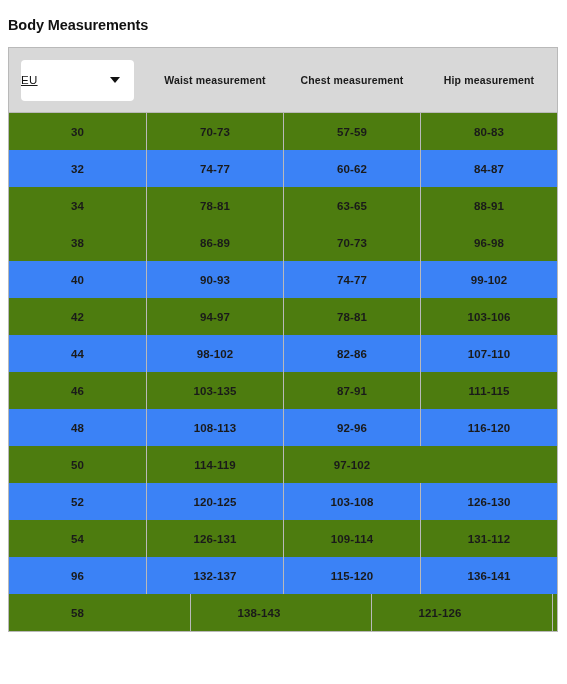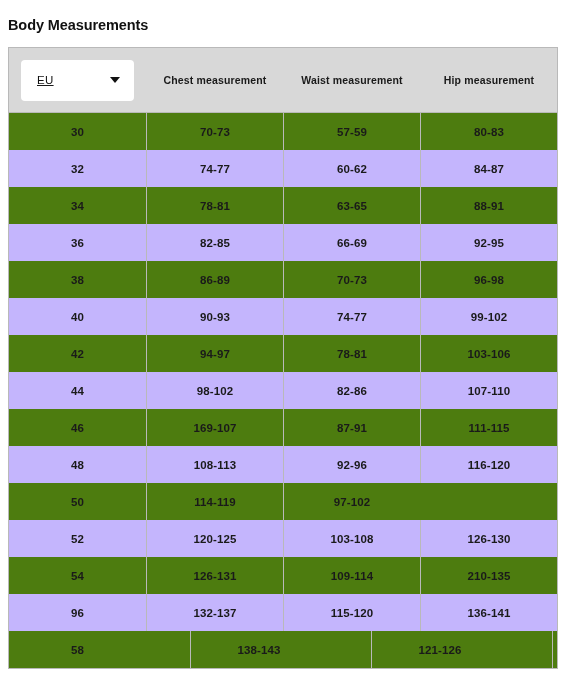--- a/index.html
+++ b/index.html
@@ -69,21 +69,21 @@
 
   
   .unit-select {
     width: 100%;
     height: 41px;
     background: #ffffff;
     border-radius: 4px;
     display: flex;
     align-items: center;
     justify-content: space-between;
-    padding: 0 14px 0 16px;
+    padding: 0 14px 0 0;
     box-sizing: border-box;
     cursor: pointer;
     user-select: none;
     text-decoration: underline;
   }
   .unit-select .unit-value {
     font-size: 11.5px;
     font-weight: normal;
     letter-spacing: 0.3px;
     color: #111111;
@@ -98,21 +98,21 @@
   }
 
   
   .table-body { display: block; }
 
   .trow {
     display: flex;
     height: 37px;
     background: #4d7c0f;
   }
-  .trow.alt { background: #c4b5fd; }
+  .trow.alt { background: #3b82f6; }
   .trow:last-child { height: 37px; gap: 44px; }
 
   .td {
     flex: 0 0 137px;
     display: flex;
     align-items: center;
     justify-content: center;
     font-size: 11.5px;
     font-weight: bold;
     letter-spacing: 0.1px;
@@ -137,23 +137,23 @@
 
     <div class="table-head">
 
       <div class="th selector-cell">
         <div class="unit-select">
           <span class="unit-value">EU</span>
           <span class="caret"></span>
         </div>
       </div>
 
+      <div class="th">Waist measurement</div>
+
       <div class="th">Chest measurement</div>
-
-      <div class="th">Waist measurement</div>
 
       <div class="th">Hip measurement</div>
     </div>
 
     <div class="table-body" id="table-body">
         <div class="trow">
           <div class="td">30</div>
           <div class="td">70-73</div>
           <div class="td">57-59</div>
           <div class="td">80-83</div>
@@ -163,26 +163,20 @@
           <div class="td">74-77</div>
           <div class="td">60-62</div>
           <div class="td">84-87</div>
         </div>
         <div class="trow">
           <div class="td">34</div>
           <div class="td">78-81</div>
           <div class="td">63-65</div>
           <div class="td">88-91</div>
         </div>
-        <div class="trow alt">
-          <div class="td">36</div>
-          <div class="td">82-85</div>
-          <div class="td">66-69</div>
-          <div class="td">92-95</div>
-        </div>
         <div class="trow">
           <div class="td">38</div>
           <div class="td">86-89</div>
           <div class="td">70-73</div>
           <div class="td">96-98</div>
         </div>
         <div class="trow alt">
           <div class="td">40</div>
           <div class="td">90-93</div>
           <div class="td">74-77</div>
@@ -195,21 +189,21 @@
           <div class="td">103-106</div>
         </div>
         <div class="trow alt">
           <div class="td">44</div>
           <div class="td">98-102</div>
           <div class="td">82-86</div>
           <div class="td">107-110</div>
         </div>
         <div class="trow">
           <div class="td">46</div>
-          <div class="td">169-107</div>
+          <div class="td">103-135</div>
           <div class="td">87-91</div>
           <div class="td">111-115</div>
         </div>
         <div class="trow alt">
           <div class="td">48</div>
           <div class="td">108-113</div>
           <div class="td">92-96</div>
           <div class="td">116-120</div>
         </div>
         <div class="trow">
@@ -220,21 +214,21 @@
         <div class="trow alt">
           <div class="td">52</div>
           <div class="td">120-125</div>
           <div class="td">103-108</div>
           <div class="td">126-130</div>
         </div>
         <div class="trow">
           <div class="td">54</div>
           <div class="td">126-131</div>
           <div class="td">109-114</div>
-          <div class="td">210-135</div>
+          <div class="td">131-112</div>
         </div>
         <div class="trow alt">
           <div class="td">96</div>
           <div class="td">132-137</div>
           <div class="td">115-120</div>
           <div class="td">136-141</div>
         </div>
         <div class="trow">
           <div class="td">58</div>
           <div class="td">138-143</div>

